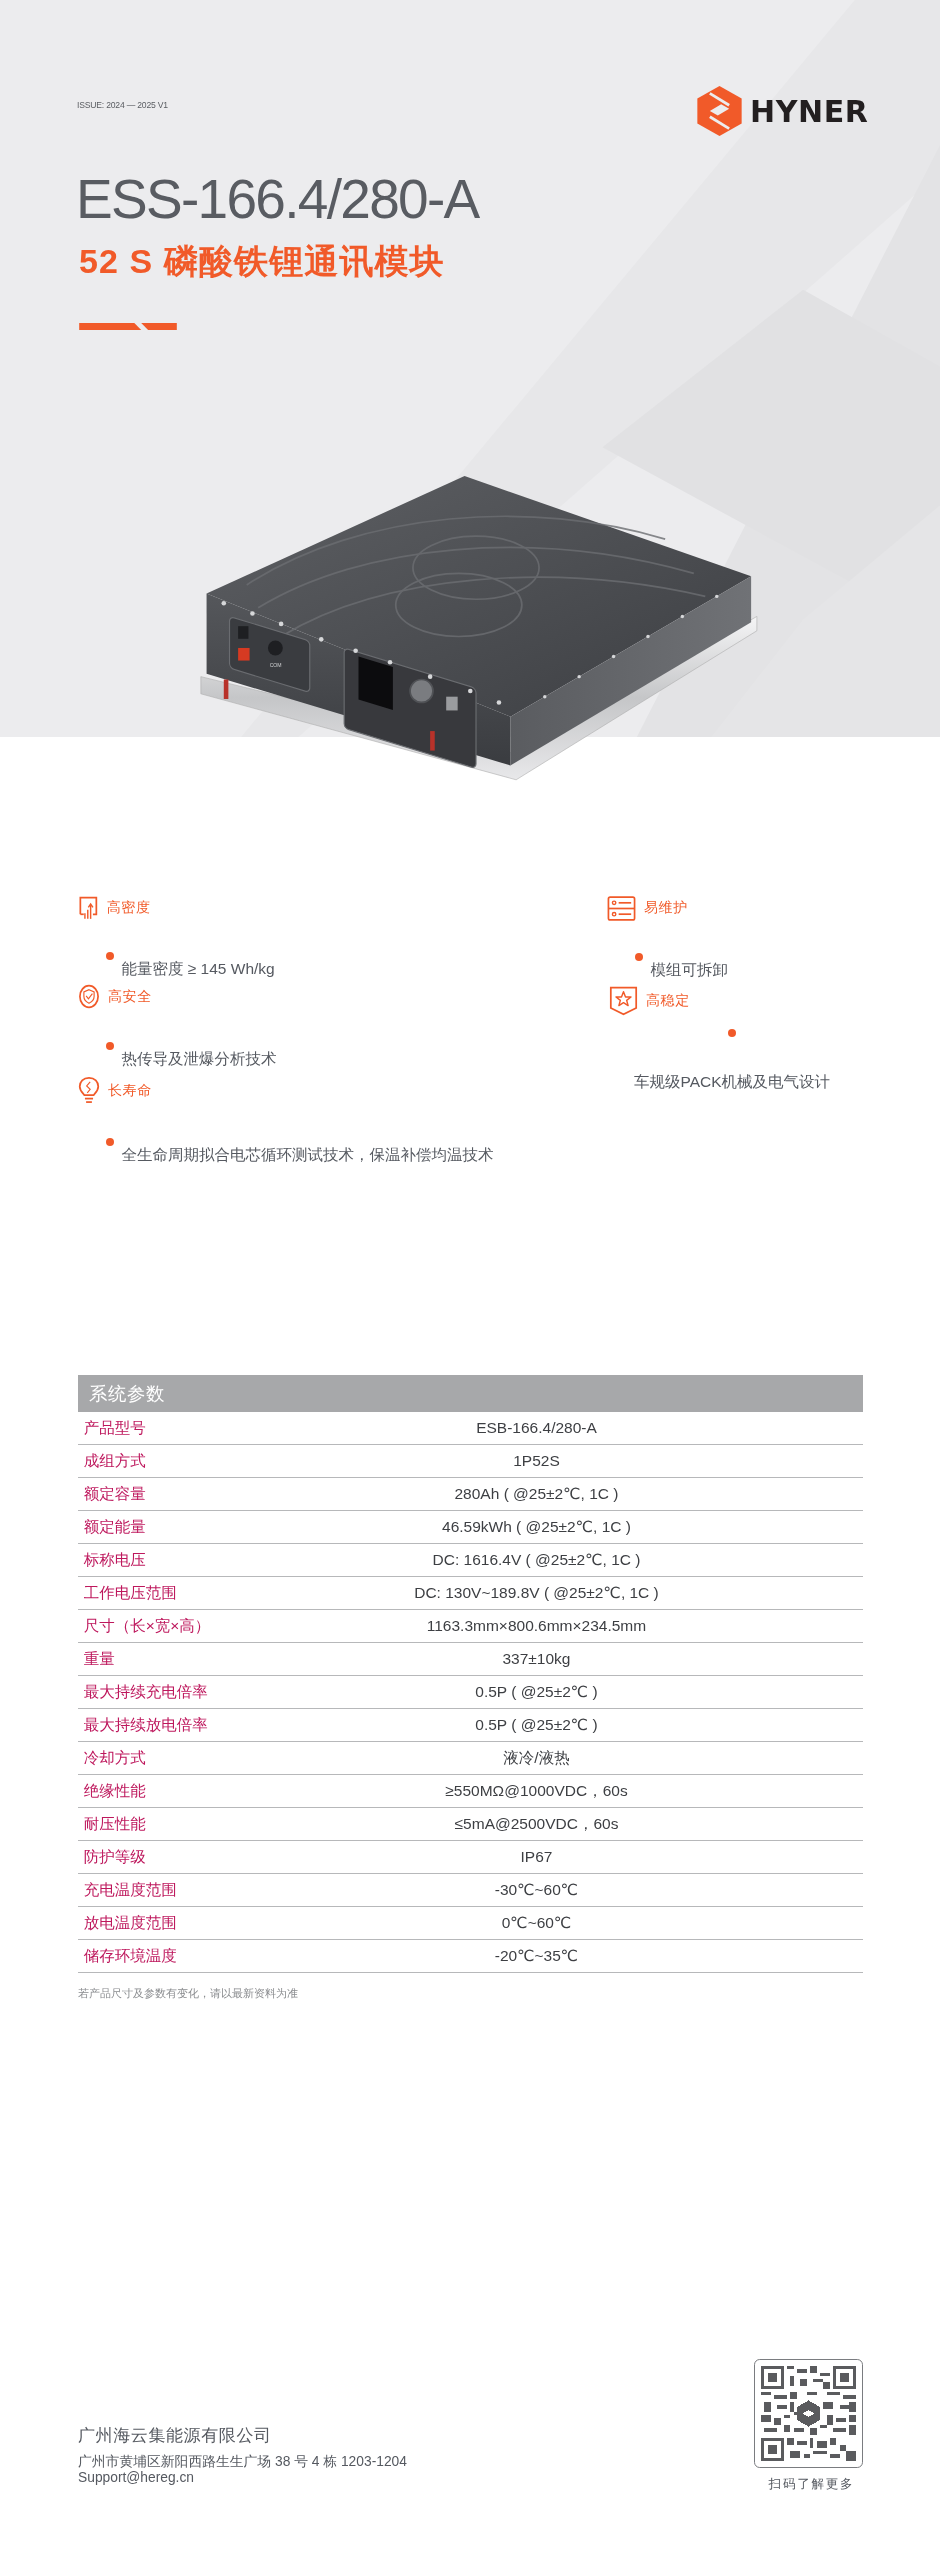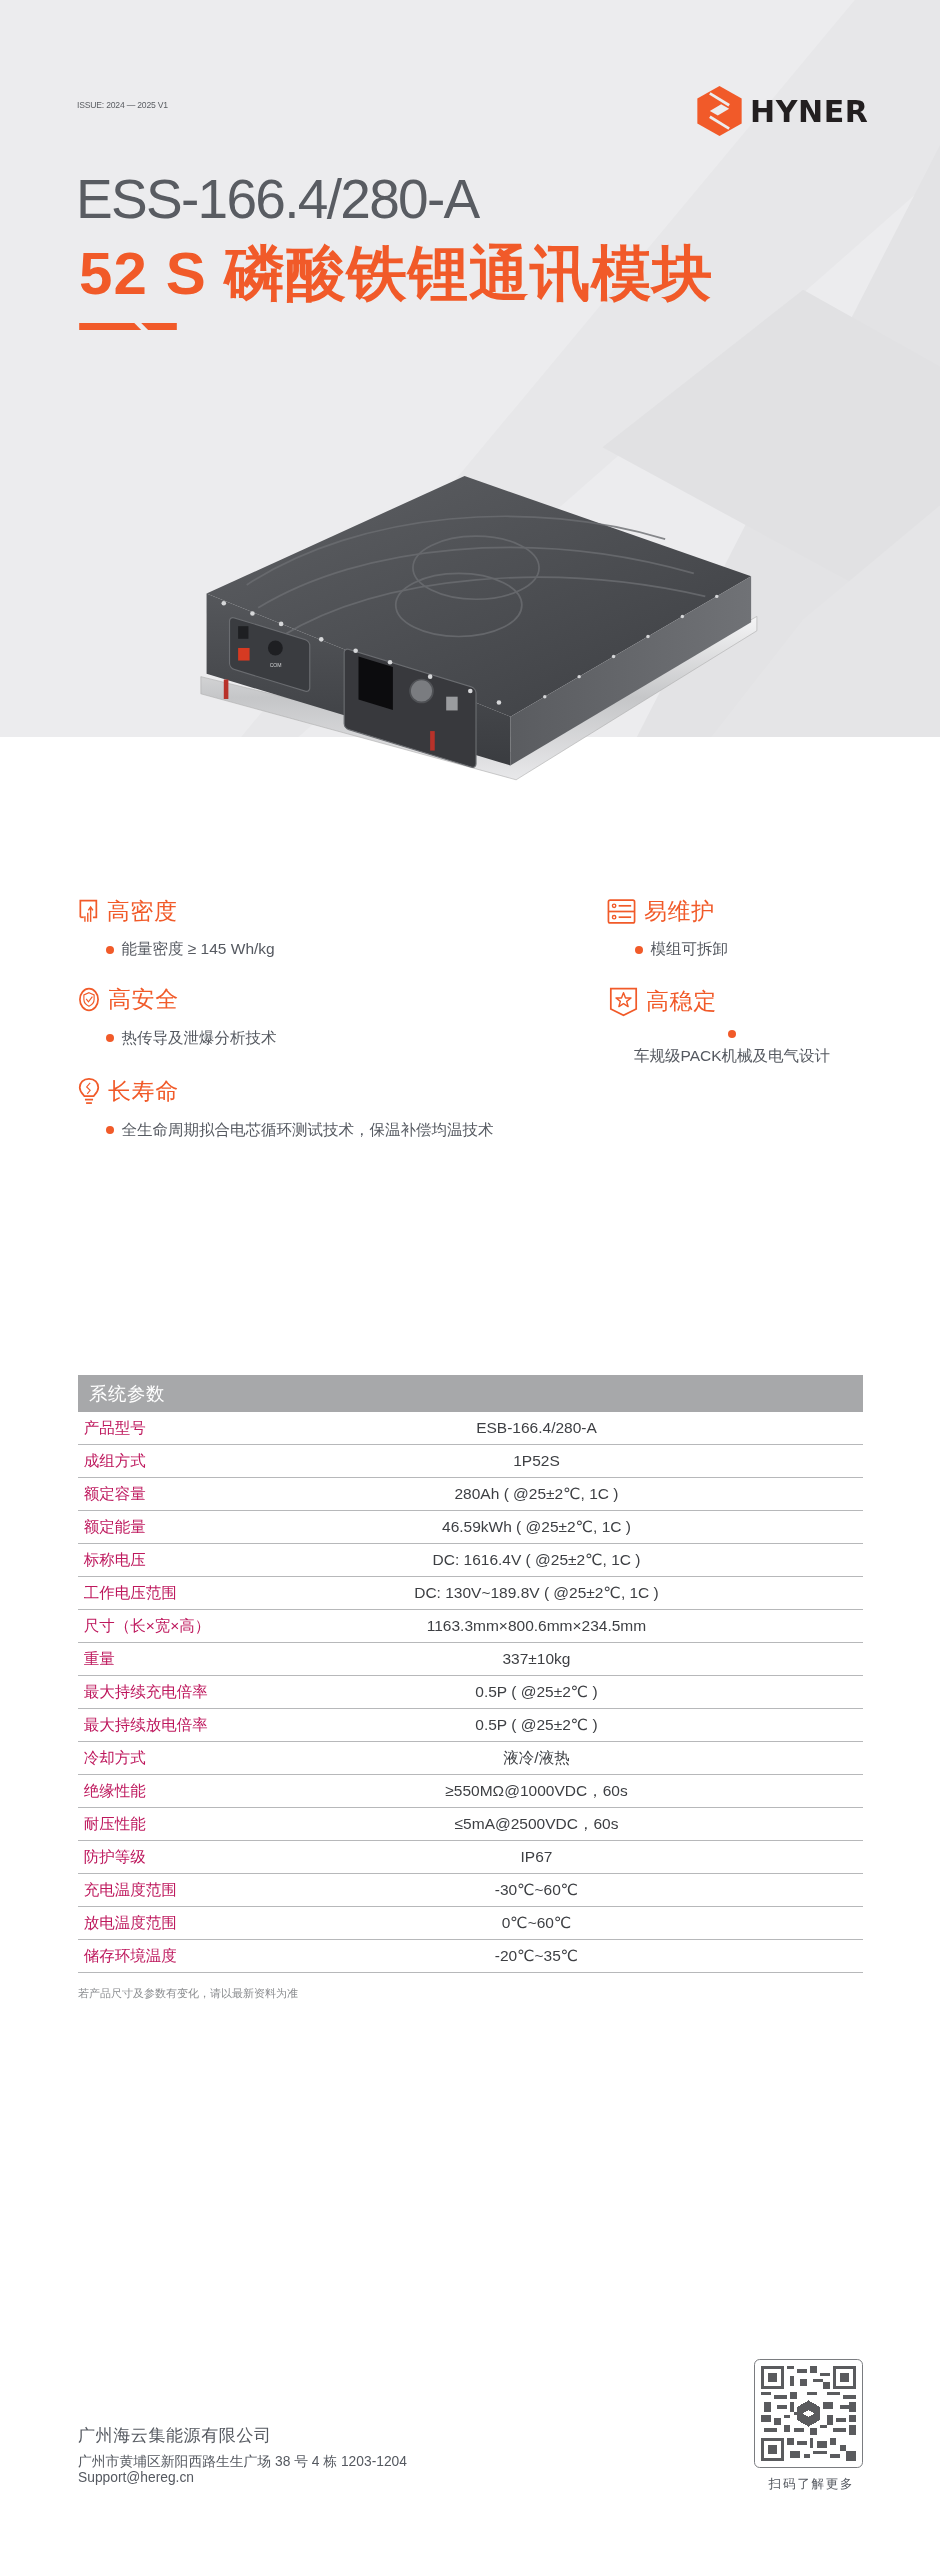--- a/index.html
+++ b/index.html
@@ -8,32 +8,32 @@
 
   .hero { position: absolute; left: 0; top: 0; width: 941px; height: 737px; background: #ececee; overflow: hidden; }
   .hero svg.bg { position: absolute; left: 0; top: 0; }
 
   .issue { position: absolute; left: 77px; top: 100px; font-size: 8.6px; color: #5a5d62; letter-spacing: -0.2px; }
 
   .logo { position: absolute; left: 697px; top: 86px; display: flex; align-items: center; gap: 8px; }
   .logo-text { font-family: "DejaVu Sans", sans-serif; font-weight: bold; font-size: 30px; color: #231f20; letter-spacing: 0.6px; }
 
   .title { position: absolute; left: 76px; top: 172px; font-size: 55px; color: #595c62; letter-spacing: -1.7px; font-weight: normal; line-height: 1; }
-  .subtitle { position: absolute; left: 79px; top: 244px; font-size: 60px; color: #f15a29; line-height: 1; letter-spacing: 1.1px; }
+  .subtitle { position: absolute; left: 79px; top: 244px; font-size: 34px; color: #f15a29; line-height: 1; letter-spacing: 1.1px; }
   .accent-bar { position: absolute; left: 79px; top: 323px; }
 
   .product { position: absolute; left: 189px; top: 476px; }
 
   .features { position: absolute; left: 0; top: 884px; width: 941px; }
   .feat { position: absolute; }
   .feat-head { display: flex; align-items: center; gap: 8px; }
-  .feat-title { font-size: 23px; color: #f15a29; letter-spacing: 0.6px; }
+  .feat-title { font-size: 14px; color: #f15a29; letter-spacing: 0.6px; }
   .feat-item { display: flex; align-items: center; gap: 8px; margin-top: 12.6px; margin-left: 27.5px; }
   .dot { width: 8px; height: 8px; border-radius: 50%; background: #f15a29; flex-shrink: 0; }
-  .feat-text { font-size: 15.5px; color: #555960; }
+  .feat-text { font-size: 15.5px; color: #555960; margin-top: 27px; }
 
   .spec { position: absolute; left: 78px; top: 1375px; width: 785px; }
   .spec-head { height: 37px; background: #a7a8aa; color: #ffffff; font-size: 18.4px; display: flex; align-items: center; padding-left: 11px; letter-spacing: 0.6px; }
   .spec-row { height: 33px; border-bottom: 1.1px solid #b7b8ba; display: flex; align-items: center; position: relative; }
   .spec-label { width: 172px; padding-left: 5.7px; font-size: 15.5px; color: #be185d; }
   .spec-value { position: absolute; left: 0; right: 0; text-align: center; font-size: 15.5px; color: #3d3f43; padding-left: 132px; }
   .spec-note { margin-top: 12.6px; font-size: 11px; color: #8a8c8f; }
 
   .footer-co { position: absolute; left: 78px; top: 2424px; font-size: 17px; color: #555960; letter-spacing: 0.6px; }
   .footer-addr { position: absolute; left: 78px; top: 2453px; font-size: 13.8px; color: #555960; }

